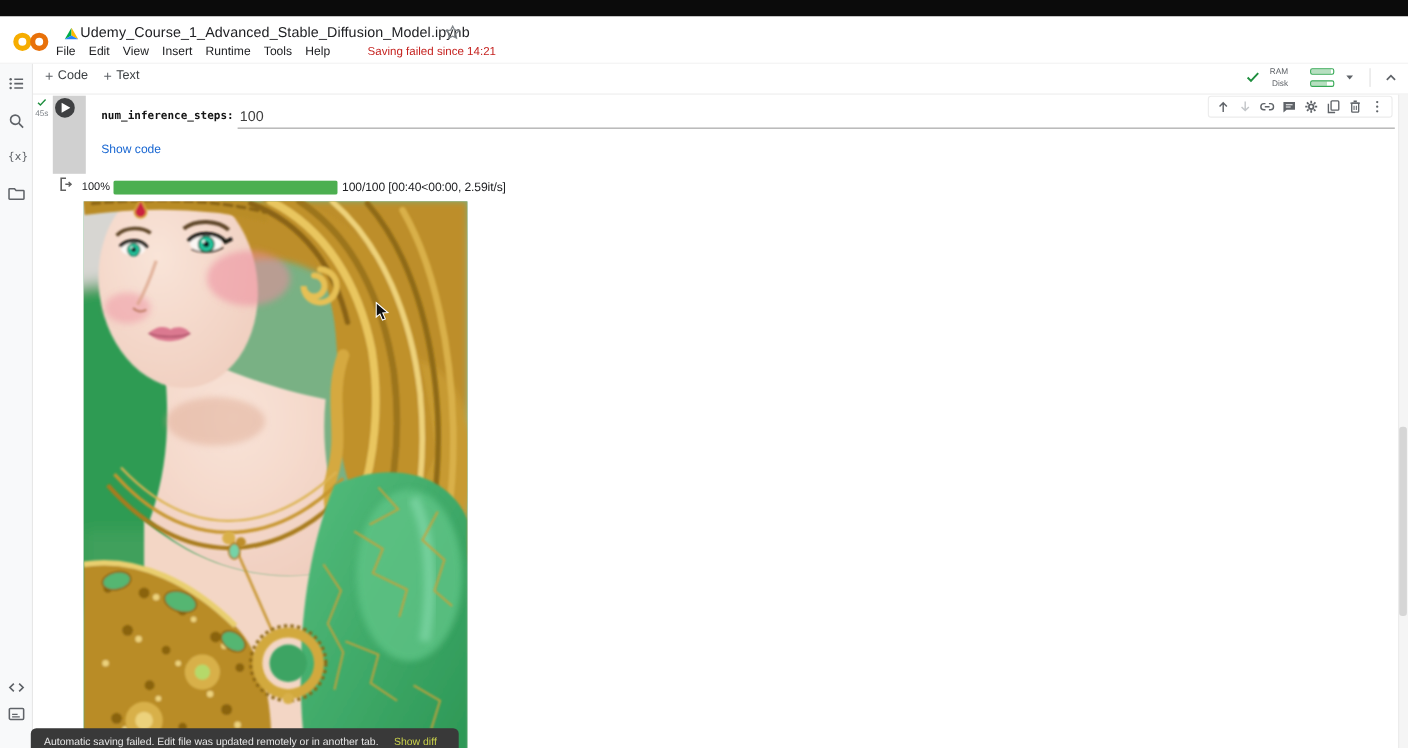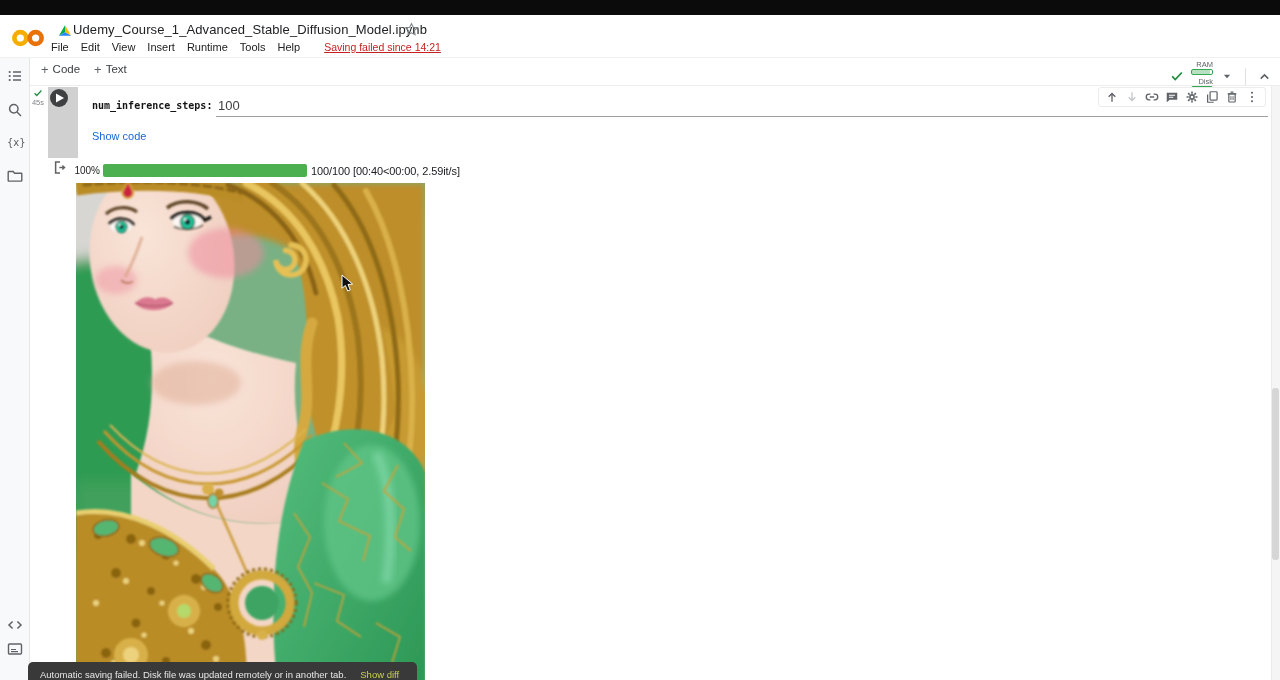--- a/index.html
+++ b/index.html
@@ -5,31 +5,31 @@
   * { margin:0; padding:0; box-sizing:border-box; }
   html,body { width:1280px; height:680px; overflow:hidden; background:#fff;
     font-family:"Liberation Sans", sans-serif; }
   .screen { position:relative; width:1280px; height:680px; background:#fff; overflow:hidden; }
   .abs { position:absolute; }
   .top-strip { position:absolute; left:0; top:0; width:1280px; height:15px; background:#0b0b0b; }
   .header { position:absolute; left:0; top:15px; width:1280px; height:43px; background:#fff; border-bottom:1px solid #f0f0f0; }
   .title { font-size:13px; color:#202124; letter-spacing:.1px; white-space:nowrap; }
   .menubar { position:absolute; left:51px; top:26px; display:flex; gap:12px; align-items:baseline; font-size:11px; color:#202124; }
   .menubar .menu-item { cursor:default; }
-  .saving-status { font-size:10.5px; margin-left:12px;text-decoration:underline; }
+  .saving-status { font-size:10.5px; margin-left:22px; }
   .header-right { position:absolute; right:12px; top:10px; height:26px; display:flex; align-items:center; gap:20px; color:#3c4043; }
   .hr-btn { display:flex; align-items:center; gap:6px; font-size:12.5px; color:#3c4043; }
   .avatar { width:24px; height:24px; border-radius:50%; color:#fff; font-size:12px; display:flex; align-items:center; justify-content:center; font-weight:bold; }
   .toolbar { position:absolute; left:30px; top:58px; right:0; height:28px; background:#fff; border-bottom:1px solid #ededed; }
   .tb-left { position:absolute; left:11px; top:5px; display:flex; gap:14px; }
   .tb-btn { display:flex; gap:4px; align-items:center; font-size:11.5px; color:#3c4043; }
   .plus { font-size:13px; color:#5f6368; line-height:11px; }
   .tb-right { position:absolute; right:8px; top:2px; display:flex; align-items:center; gap:7px; }
   .res-col { display:flex; flex-direction:column; gap:2px; }
-  .res-row { display:flex; align-items:flex-end; gap:0;flex-direction:column; }
+  .res-row { display:flex; align-items:center; gap:20px; }
   .res-label { font-size:7.5px; color:#5f6368; width:18px; text-align:right; }
   .res-bar { width:22px; height:6px; border:1px solid #34a853; border-radius:2px; }
   .bar-ram { background:linear-gradient(to right,#b7dfc0 88%,#fff 88%); }
   .bar-disk { background:linear-gradient(to right,#b7dfc0 72%,#fff 72%); }
   .vdiv { width:1px; height:17px; background:#e0e0e0; margin:0 4px; }
   .sidebar { position:absolute; left:0; top:58px; width:30px; height:622px; background:#f8f9fa; border-right:1px solid #e7e7e7; }
   .side-ic { position:absolute; left:7px; width:16px; height:16px; color:#5f6368; }
   .vars-glyph { font-size:10px; color:#5f6368; font-family:"DejaVu Sans", sans-serif; }
   svg.i { display:block; }
   .gutter { position:absolute; left:48px; top:87px; width:30px; height:71px; background:#d0d0d0; }
@@ -412,20 +412,20 @@
         <circle cx="55" cy="472" r="17" fill="#d8b04a"></circle>
         <circle cx="55" cy="472" r="8" fill="#ecd27c"></circle>
       </g>
     </svg>
   </div>
 
   <div class="scroll-track"></div>
   <div class="scroll-thumb"></div>
 
   <div class="toast">
-    <span class="toast-msg">Automatic saving failed. Disk file was updated remotely or in another tab.</span>
+    <span class="toast-msg">Automatic saving failed. Edit file was updated remotely or in another tab.</span>
     <span class="toast-action" style="color: rgb(201, 209, 75);">Show diff</span>
   </div>
 
   <svg class="cursor" width="13" height="19" viewBox="0 0 13 19">
     <path d="M1 1l0 13.2 3.4-2.7 2.3 5.5 2.6-1.1-2.3-5.4 4.6-.4z" fill="#111" stroke="#fff" stroke-width="1"></path>
   </svg>
 </div>
 
 </body></html>

